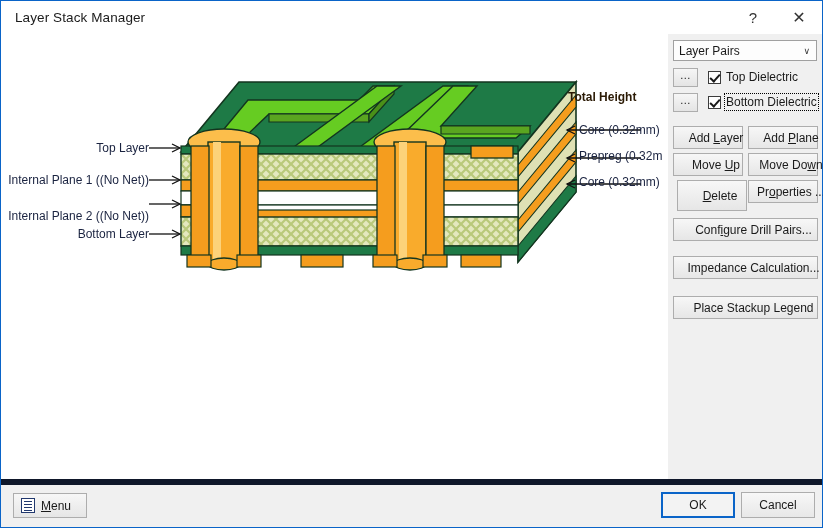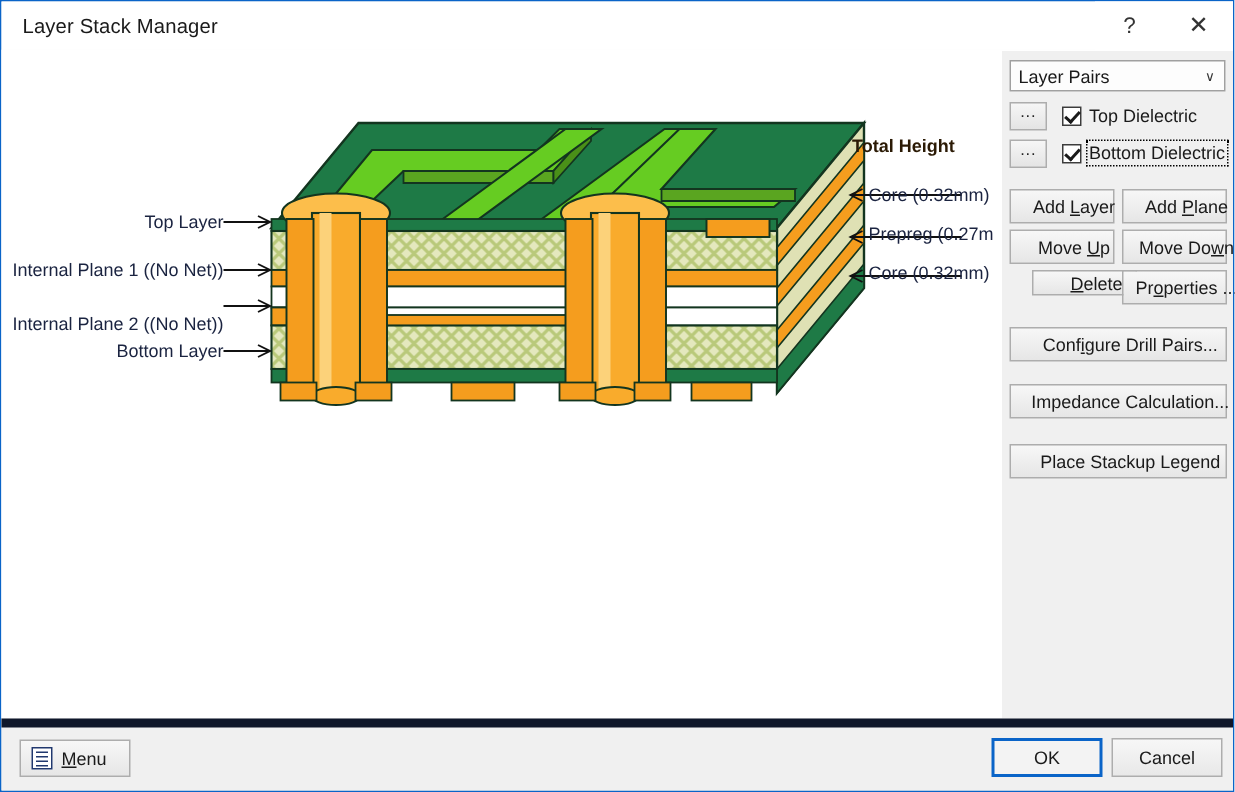--- a/index.html
+++ b/index.html
@@ -242,21 +242,21 @@
         </g>
       </svg>
 
       <div class="lbl leftlbl" style="left:0;width:148px;top:107px;">Top Layer<span style="visibility: hidden;"></span></div>
       <div class="lbl leftlbl" style="left:0;width:148px;top:139px;">Internal Plane 1 ((No Net))<span style="visibility: hidden;"></span></div>
       <div class="lbl leftlbl" style="left:0;width:148px;top:163px;margin-top:12px;">Internal Plane 2 ((No Net))<span style="visibility: hidden;"></span></div>
       <div class="lbl leftlbl" style="left:0;width:148px;top:193px;">Bottom Layer<span style="visibility: hidden;"></span></div>
 
       <div class="lbl bold" style="left:552px;top:56px;padding-left:15px;">Total Height</div>
       <div class="lbl" style="left:578px;top:89px;">Core (0.32mm)</div>
-      <div class="lbl" style="left:578px;top:115px;">Prepreg (0.27m</div>
+      <div class="lbl" style="left:578px;top:115px;">Prepreg (0.32m</div>
       <div class="lbl" style="left:578px;top:141px;">Core (0.32mm)</div>
     </div>
 
     <div class="side-panel">
 
       <div class="combo">
         <span>Layer Pairs</span>
         <span class="chev">∨</span>
       </div>
 
@@ -279,21 +279,21 @@
         <span>Add <u>P</u>lane</span>
       </div>
 
       <div class="btn" style="left:5px;top:119px;width:70px;height:23px;">
         <span>Move <u>U</u>p</span>
       </div>
       <div class="btn" style="left:80px;top:119px;width:70px;height:23px;">
         <span>Move Do<u>w</u>n</span>
       </div>
 
-      <div class="btn" style="left:20px;top:146px;width:70px;height:17px;">
+      <div class="btn" style="left:9px;top:146px;width:70px;height:31px;">
         <span><u>D</u>elete</span>
       </div>
       <div class="btn" style="left:80px;top:146px;width:70px;height:23px;">
         <span>Pr<u>o</u>perties ...</span>
       </div>
 
       <div class="btn" style="left:5px;top:184px;width:145px;height:23px;">
         <span>Conf<u>i</u>gure Drill Pairs...</span>
       </div>
       <div class="btn" style="left:5px;top:222px;width:145px;height:23px;">

